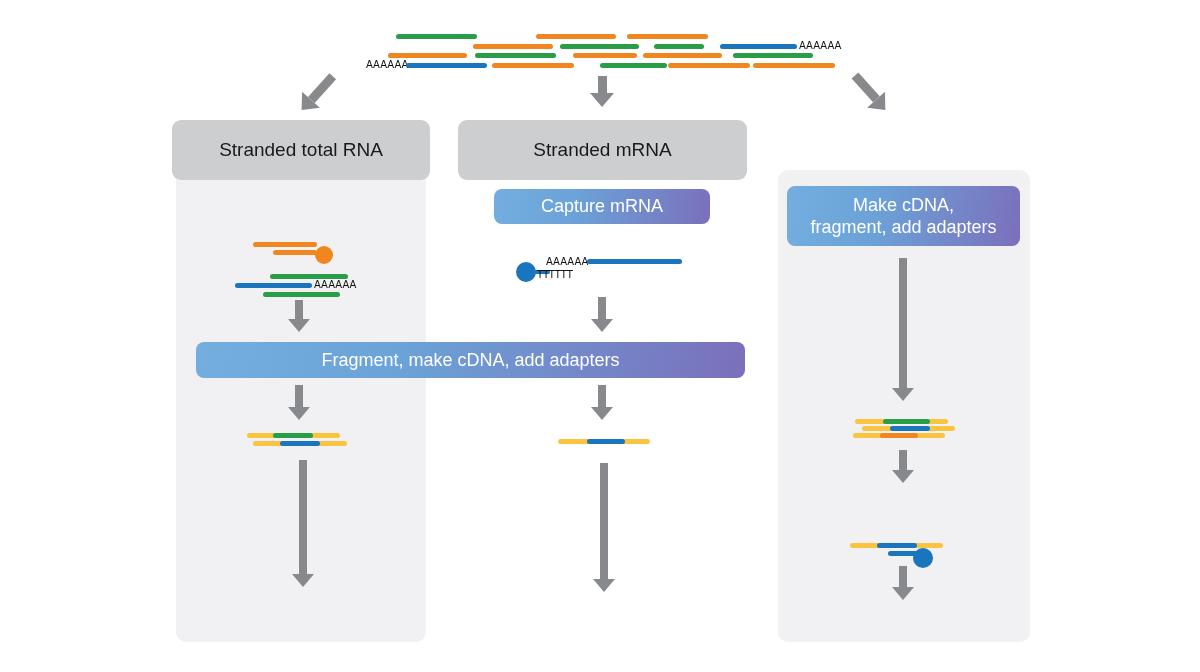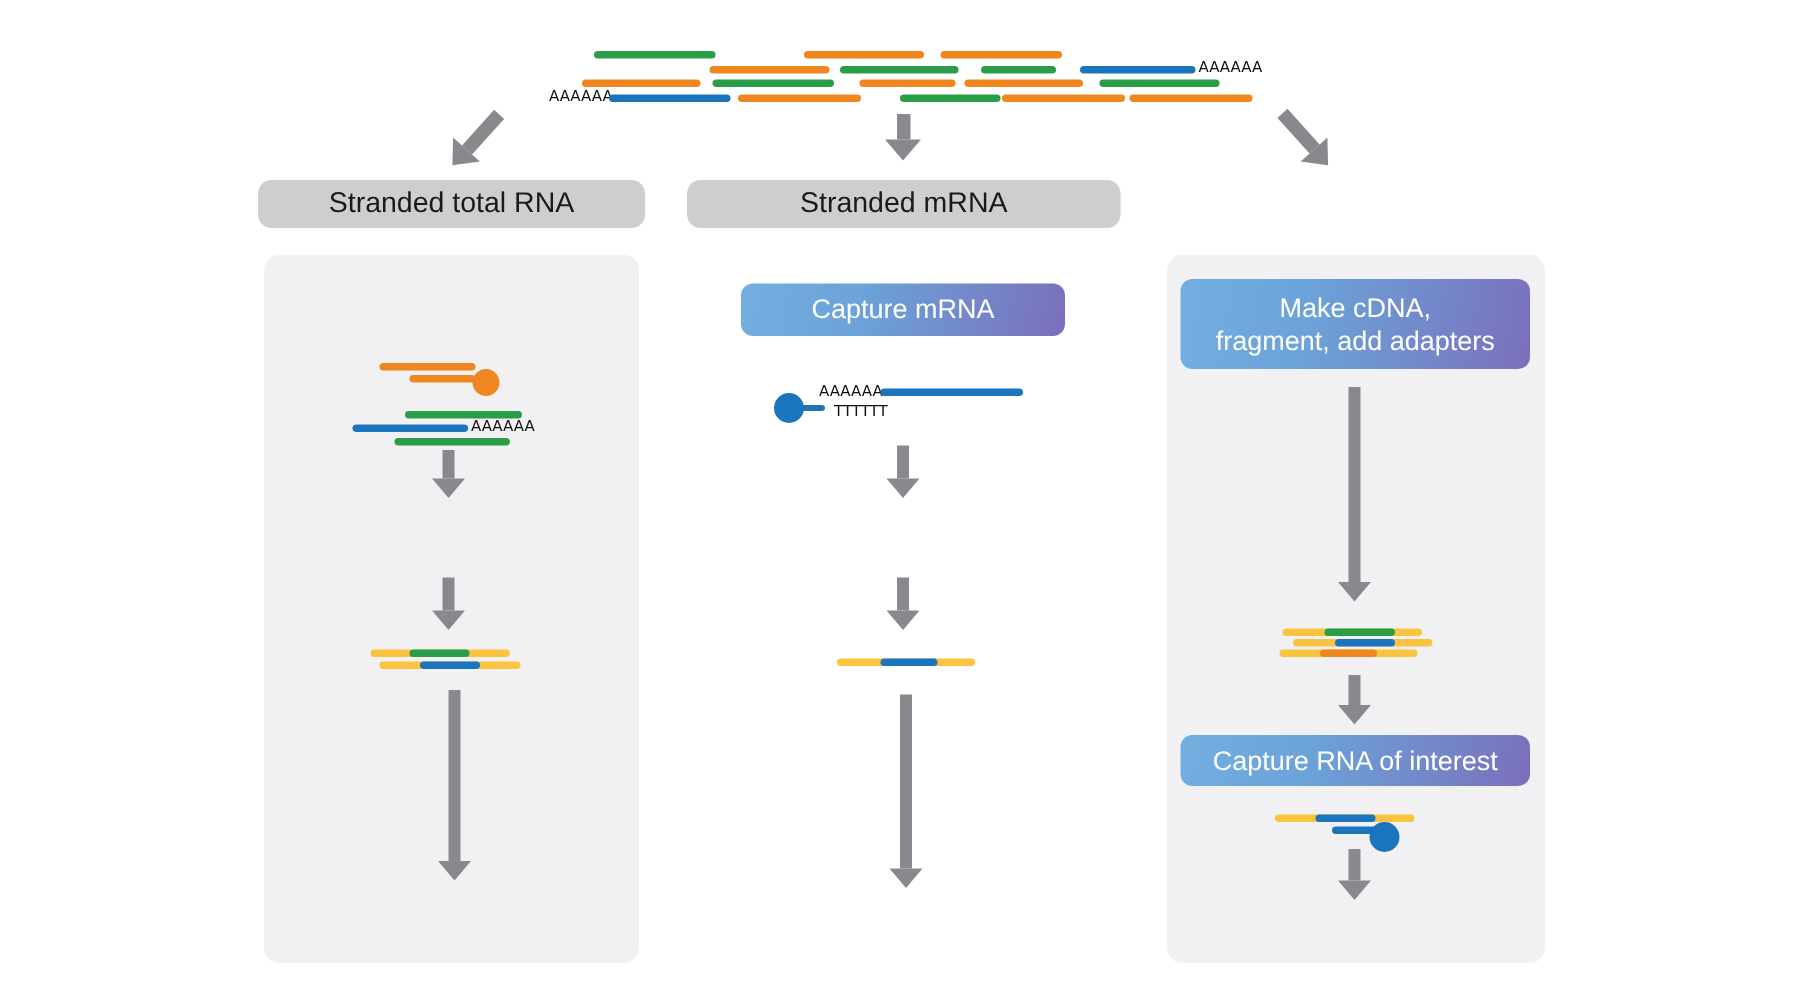--- a/index.html
+++ b/index.html
@@ -2,21 +2,21 @@
 <html style="--green: #2A9D48; --orange: #F0861F; --blue: #1B75BC; --yellow: #FBC440; --arrow: #87898C; --header-bg: #CDCED0; --column-bg: #F1F1F3; --grad-left: #74AEDF; --grad-right: #7B6FBC; --seq-left: #9CC9EB; --seq-mid: #4E90CE; --seq-right: #7B6EB9; --text-dark: #1A1A1A; --text-light: #FFFFFF;"><head>
 <meta charset="utf-8">
 <style>
   html,body{margin:0;padding:0;background:#fff;}
   .canvas{
     position:relative;width:1200px;height:672px;background:#ffffff;overflow:hidden;
     font-family:"Liberation Sans","DejaVu Sans",sans-serif;
   }
   .colbg{position:absolute;background:var(--column-bg);border-radius:10px;}
   .header{
-    position:absolute;height:32px;background:var(--header-bg);border-radius:9px;
+    position:absolute;height:60px;background:var(--header-bg);border-radius:9px;
     display:flex;align-items:center;justify-content:center;
     font-size:19px;font-weight:500;color:var(--text-dark);
   }
   .pill{
     position:absolute;border-radius:8px;color:var(--text-light);
     background:linear-gradient(100deg,var(--grad-left) 0%,#6BA2D8 38%,var(--grad-right) 100%);
     display:flex;align-items:center;justify-content:center;text-align:center;
     font-size:18px;line-height:1.25;white-space:pre-line;
   }
   .seqbar{
@@ -108,28 +108,29 @@
       <div class="head"></div>
   </div>
 
   <div class="pill" style="left:494px;top:189px;width:216px;height:35px;">Capture mRNA</div>
 
   <div>
     <div class="dot c-blue" style="left:516px;top:262px;width:20px;height:20px;"></div>
     <div class="bar c-blue" style="left:534px;top:270px;width:16px;height:4px;"></div>
     <span class="seq-label" style="left:546px;top:257px;">AAAAAA</span>
     <div class="bar c-blue" style="left:587px;top:259px;width:95px;"></div>
-    <span class="seq-label" style="left:556px;top:270px;">TTTTTT</span>
+    <span class="seq-label" style="left:537px;top:270px;">TTTTTT</span>
   </div>
 
   <div class="arrow" style="left:591px;top:297px;height:35px;">
     <div class="shaft"></div>
       <div class="head"></div>
   </div>
 
+  <div class="pill" style="left:196px;top:342px;width:549px;height:36px;">Fragment, make cDNA, add adapters</div>
 
   <div class="arrow" style="left:288px;top:385px;height:35px;">
     <div class="shaft"></div>
       <div class="head"></div>
   </div>
   <div class="arrow" style="left:591px;top:385px;height:35px;">
     <div class="shaft"></div>
       <div class="head"></div>
   </div>
 
@@ -169,21 +170,20 @@
     <div class="bar c-blue" style="left:890px;top:426px;width:40px;"></div>
     <div class="bar c-yellow" style="left:853px;top:433px;width:92px;"></div>
     <div class="bar c-orange" style="left:880px;top:433px;width:38px;"></div>
   </div>
 
   <div class="arrow" style="left:892px;top:450px;height:33px;">
     <div class="shaft"></div>
       <div class="head"></div>
   </div>
 
-  <div class="pill" style="left:787px;top:490px;width:233px;height:34px;">Capture RNA of interest</div>
 
   <div>
     <div class="bar c-yellow" style="left:850px;top:543px;width:93px;"></div>
     <div class="bar c-blue" style="left:877px;top:543px;width:40px;"></div>
     <div class="bar c-blue" style="left:888px;top:551px;width:30px;"></div>
     <div class="dot c-blue" style="left:913px;top:548px;width:20px;height:20px;"></div>
   </div>
 
   <div class="arrow" style="left:892px;top:566px;height:34px;">
     <div class="shaft"></div>

